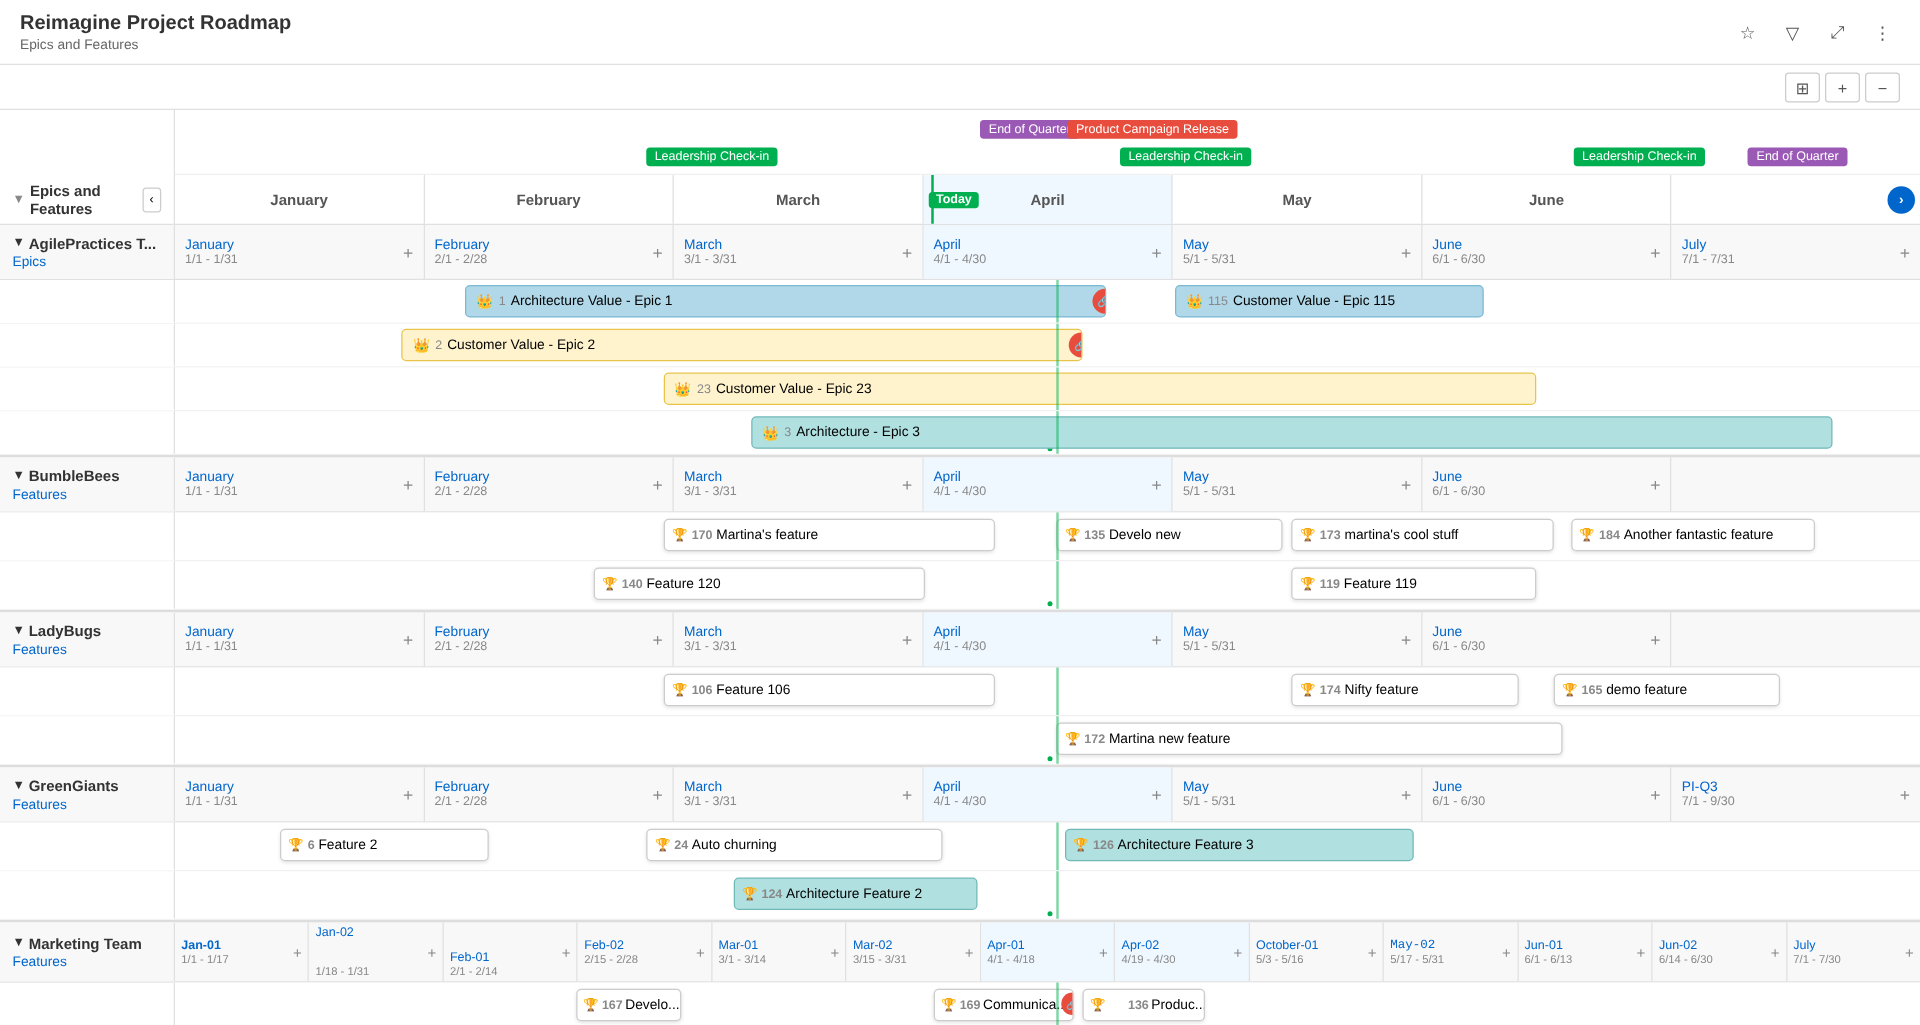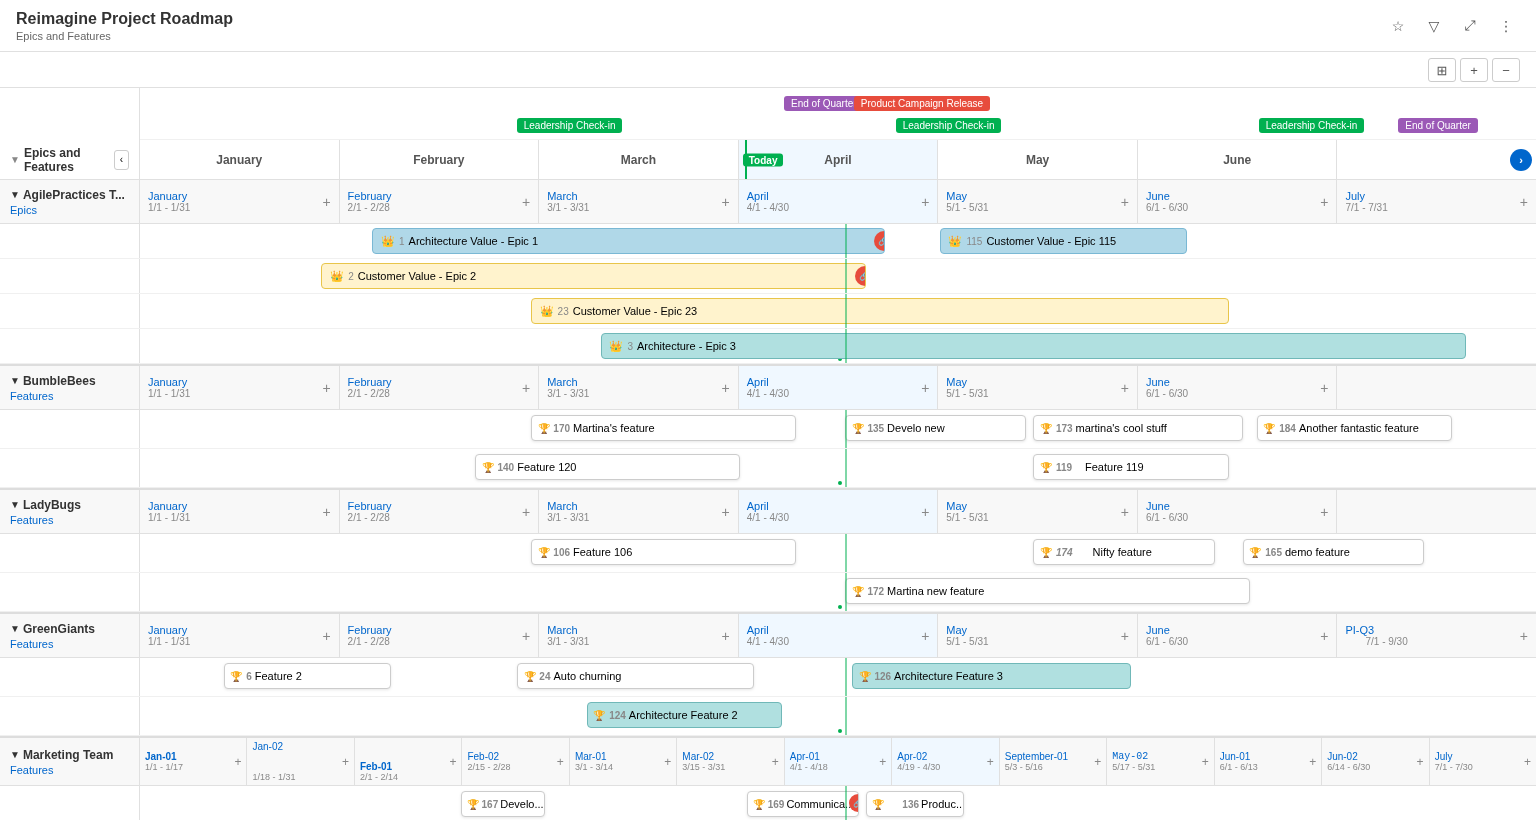--- a/index.html
+++ b/index.html
@@ -351,21 +351,21 @@
           <div style="flex:1; position:relative; min-height:38px; background:white;">
 
             <div style="position:absolute; left:calc(24%); top:5px; width:calc(19%); height:26px; background:white; border:1px solid #ccc; border-radius:4px; display:flex; align-items:center; padding:0 6px; font-size:11px; cursor:pointer; z-index:5; box-shadow:0 1px 3px rgba(0,0,0,0.1); overflow:hidden;">
               <span style="color:#9b59b6; margin-right:3px; font-size:10px;">🏆</span>
               <span style="color:#888; margin-right:3px; font-size:10px; font-weight:600;">140</span>
               <span>Feature 120</span>
             </div>
 
             <div style="position:absolute; left:calc(64%); top:5px; width:calc(14%); height:26px; background:white; border:1px solid #ccc; border-radius:4px; display:flex; align-items:center; padding:0 6px; font-size:11px; cursor:pointer; z-index:5; box-shadow:0 1px 3px rgba(0,0,0,0.1); overflow:hidden;">
               <span style="color:#9b59b6; margin-right:3px; font-size:10px;">🏆</span>
-              <span style="color:#888; margin-right:13px; font-size:10px; font-weight:600;">119</span>
+              <span style="color:#888; margin-right:3px; font-size:10px; font-weight:600;">119</span>
               <span>Feature 119</span>
             </div>
 
             <div style="position:absolute; bottom:2px; left:50%; width:4px; height:4px; background:#00b050; border-radius:50%;"></div>
             <div style="position:absolute; left:calc(50.5%); top:0; bottom:0; width:2px; background:#00b050; z-index:8; opacity:0.5;"></div>
           </div>
         </div>
       </div>
 
       <div style="border-bottom: 2px solid #ddd;">
@@ -427,21 +427,21 @@
         <div style="display:flex; min-height:38px; border-bottom:1px solid #f0f0f0; position:relative;">
           <div style="min-width:140px; width:140px; border-right:1px solid #e0e0e0; background:white; position:sticky; left:0; z-index:15;"></div>
           <div style="flex:1; position:relative; min-height:38px; background:white;">
             <div style="position:absolute; left:calc(28%); top:5px; width:calc(19%); height:26px; background:white; border:1px solid #ccc; border-radius:4px; display:flex; align-items:center; padding:0 6px; font-size:11px; cursor:pointer; z-index:5; box-shadow:0 1px 3px rgba(0,0,0,0.1); overflow:hidden;">
               <span style="color:#9b59b6; margin-right:3px; font-size:10px;">🏆</span>
               <span style="color:#888; margin-right:3px; font-size:10px; font-weight:600;">106</span>
               <span>Feature 106</span>
             </div>
             <div style="position:absolute; left:calc(64%); top:5px; width:calc(13%); height:26px; background:white; border:1px solid #ccc; border-radius:4px; display:flex; align-items:center; padding:0 6px; font-size:11px; cursor:pointer; z-index:5; box-shadow:0 1px 3px rgba(0,0,0,0.1); overflow:hidden;">
               <span style="color:#9b59b6; margin-right:3px; font-size:10px;">🏆</span>
-              <span style="color:#888; margin-right:20px; font-size:10px; font-weight:600;font-style:italic;">174</span>
+              <span style="color:#888; margin-right:3px; font-size:10px; font-weight:600;">174</span>
               <span>Nifty feature</span>
             </div>
             <div style="position:absolute; left:calc(79%); top:5px; width:calc(13%); height:26px; background:white; border:1px solid #ccc; border-radius:4px; display:flex; align-items:center; padding:0 6px; font-size:11px; cursor:pointer; z-index:5; box-shadow:0 1px 3px rgba(0,0,0,0.1); overflow:hidden;">
               <span style="color:#9b59b6; margin-right:3px; font-size:10px;">🏆</span>
               <span style="color:#888; margin-right:3px; font-size:10px; font-weight:600;">165</span>
               <span>demo feature</span>
             </div>
             <div style="position:absolute; left:calc(50.5%); top:0; bottom:0; width:2px; background:#00b050; z-index:8; opacity:0.5;"></div>
           </div>
         </div>
@@ -507,21 +507,21 @@
             <div style="flex:1; min-width:180px; border-right:1px solid #e0e0e0; padding:4px 8px; display:flex; align-items:center; justify-content:space-between;">
                 <div>
                   <div style="color:#0066cc; font-weight:500; font-size:11px;">June</div>
                   <div style="color:#888; font-size:10px;">6/1 - 6/30</div>
                 </div>
                 <span style="color:#888; cursor:pointer; font-size:14px;">+</span>
               </div>
             <div style="flex:1; min-width:140px; padding:4px 8px; display:flex; align-items:center; justify-content:space-between;">
                 <div>
                   <div style="color:#0066cc; font-weight:500; font-size:11px;">PI-Q3</div>
-                  <div style="color:#888; font-size:10px;margin-left:20px;">7/1 - 9/30</div>
+                  <div style="color:#888; font-size:10px;">7/1 - 9/30</div>
                 </div>
                 <span style="color:#888; cursor:pointer; font-size:14px;">+</span>
               </div>
           </div>
         </div>
 
         <div style="display:flex; min-height:38px; border-bottom:1px solid #f0f0f0; position:relative;">
           <div style="min-width:140px; width:140px; border-right:1px solid #e0e0e0; background:white; position:sticky; left:0; z-index:15;"></div>
           <div style="flex:1; position:relative; min-height:38px; background:white;">
 
@@ -580,21 +580,21 @@
               </div>
             <div style="flex:1; min-width:90px; border-right:1px solid #e0e0e0; padding:3px 5px; display:flex; align-items:center; justify-content:space-between;">
                 <div>
                   <div style="color:#0066cc; font-weight:500; font-size:10px;">Jan-02</div>
                   <div style="color:#888; font-size:9px;margin-top:20px;">1/18 - 1/31</div>
                 </div>
                 <span style="color:#888; cursor:pointer; font-size:12px;">+</span>
               </div>
             <div style="flex:1; min-width:90px; border-right:1px solid #e0e0e0; padding:3px 5px; display:flex; align-items:center; justify-content:space-between;">
                 <div>
-                  <div style="color:#0066cc; font-weight:700; font-size:10px;margin-top:19px;">Feb-01</div>
+                  <div style="color:#0066cc; font-weight:400; font-size:10px;margin-top:19px;">Feb-01</div>
                   <div style="color:#888; font-size:9px;">2/1 - 2/14</div>
                 </div>
                 <span style="color:#888; cursor:pointer; font-size:12px;">+</span>
               </div>
             <div style="flex:1; min-width:90px; border-right:1px solid #e0e0e0; padding:3px 5px; display:flex; align-items:center; justify-content:space-between;">
                 <div>
                   <div style="color:#0066cc; font-weight:500; font-size:10px;">Feb-02</div>
                   <div style="color:#888; font-size:9px;">2/15 - 2/28</div>
                 </div>
                 <span style="color:#888; cursor:pointer; font-size:12px;">+</span>
@@ -622,21 +622,21 @@
               </div>
             <div style="flex:1; min-width:90px; border-right:1px solid #e0e0e0; padding:3px 5px; display:flex; align-items:center; justify-content:space-between; background:#f0f8ff;">
                 <div>
                   <div style="color:#0066cc; font-weight:500; font-size:10px;">Apr-02</div>
                   <div style="color:#888; font-size:9px;">4/19 - 4/30</div>
                 </div>
                 <span style="color:#888; cursor:pointer; font-size:12px;">+</span>
               </div>
             <div style="flex:1; min-width:90px; border-right:1px solid #e0e0e0; padding:3px 5px; display:flex; align-items:center; justify-content:space-between;">
                 <div>
-                  <div style="color:#0066cc; font-weight:500; font-size:10px;">September-01</div>
+                  <div style="color:#0066cc; font-weight:500; font-size:10px;">October-01</div>
                   <div style="color:#888; font-size:9px;">5/3 - 5/16</div>
                 </div>
                 <span style="color:#888; cursor:pointer; font-size:12px;">+</span>
               </div>
             <div style="flex:1; min-width:90px; border-right:1px solid #e0e0e0; padding:3px 5px; display:flex; align-items:center; justify-content:space-between;">
                 <div>
                   <div style="color:#0066cc; font-weight:500; font-size:10px;font-family:Liberation Mono, monospace;">May-02</div>
                   <div style="color:#888; font-size:9px;">5/17 - 5/31</div>
                 </div>
                 <span style="color:#888; cursor:pointer; font-size:12px;">+</span>

